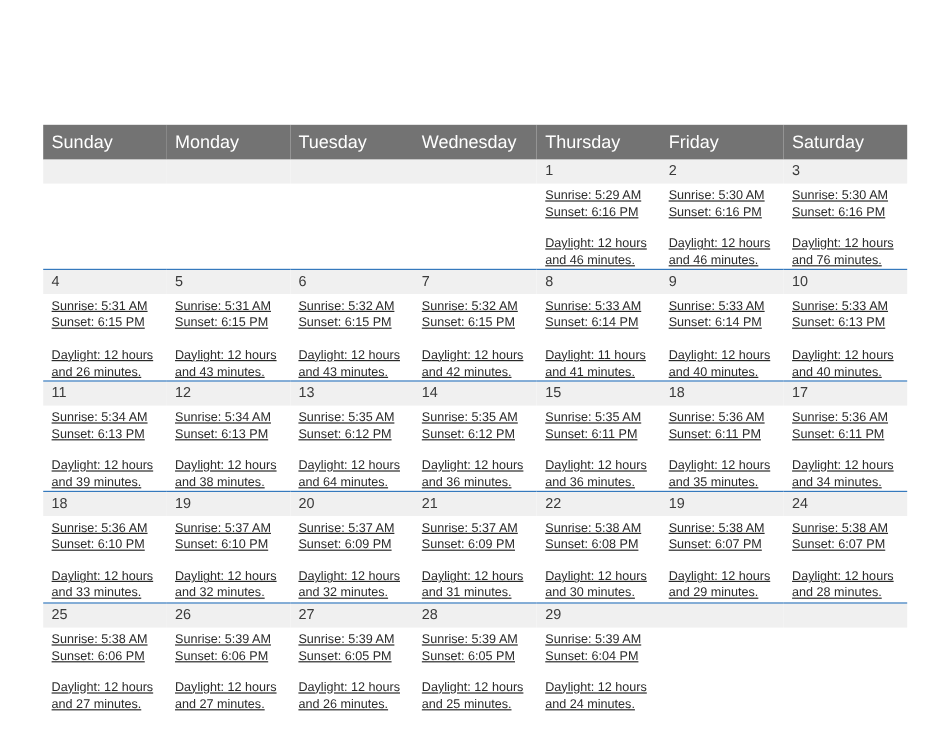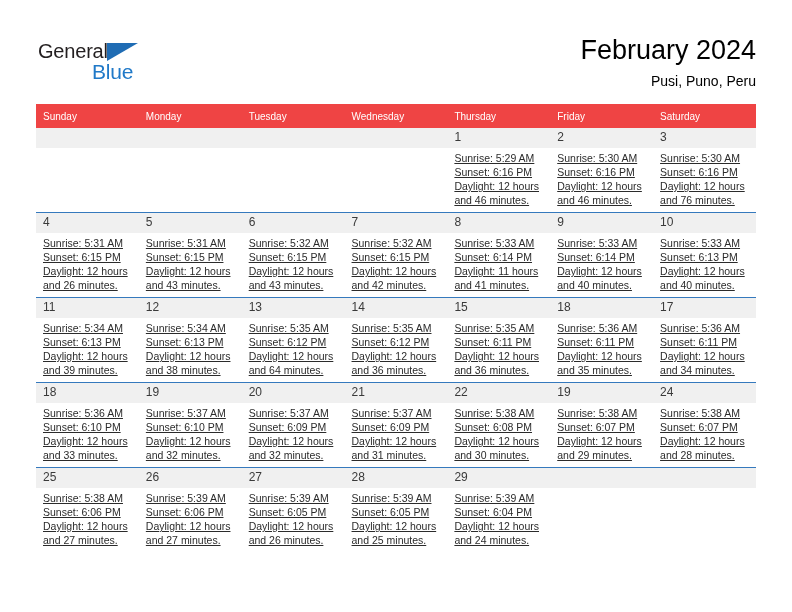--- a/index.html
+++ b/index.html
@@ -86,23 +86,23 @@
   
   .calendar {
     position: absolute;
     left: 36px;
     top: 104px;
     width: 720px;
     border-collapse: collapse;
     table-layout: fixed;
   }
   .calendar th {
-    background: #ef4444;
+    background: #737373;
     color: #ffffff;
-    font-size: 10px;
+    font-size: 15px;
     font-weight: normal;
     text-align: left;
     padding: 6px 0 6px 7px;
     height: 12px;
     border: none;
   }
   .calendar td {
     vertical-align: top;
     padding: 0;
     border: none;
@@ -129,42 +129,31 @@
     font-size: 10.5px;
     line-height: 14.1px;
     color: #2b2b2b;
     text-decoration: underline;
   }
   .info div {
     white-space: nowrap;
   }
   .info .daylight {
     white-space: normal;
+    margin-top: 12px;
   }
   td.blank .daynum {
     background: #f0f0f0;
   }
 </style>
 </head>
 <body>
 
 <div class="page">
 
-  <div class="header">
-    <div class="logo">
-      <span class="logo-general">General</span>
-      <span class="logo-triangle"></span>
-      <span class="logo-blue">Blue</span>
-    </div>
-
-    <div class="title-block">
-      <div class="cal-title">February 2024</div>
-      <div class="cal-subtitle">Pusi, Puno, Peru</div>
-    </div>
-  </div>
 
   <table class="calendar">
     <thead>
       <tr id="weekday-row">
           <th>Sunday</th>
           <th>Monday</th>
           <th>Tuesday</th>
           <th>Wednesday</th>
           <th>Thursday</th>
           <th>Friday</th>

